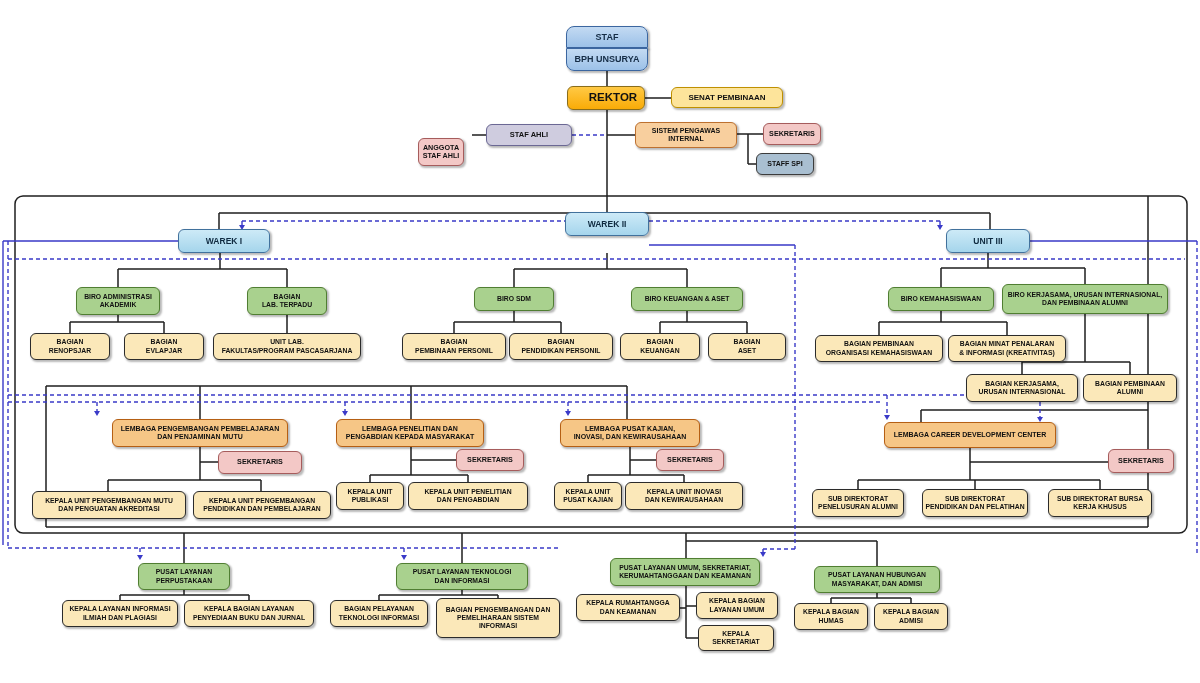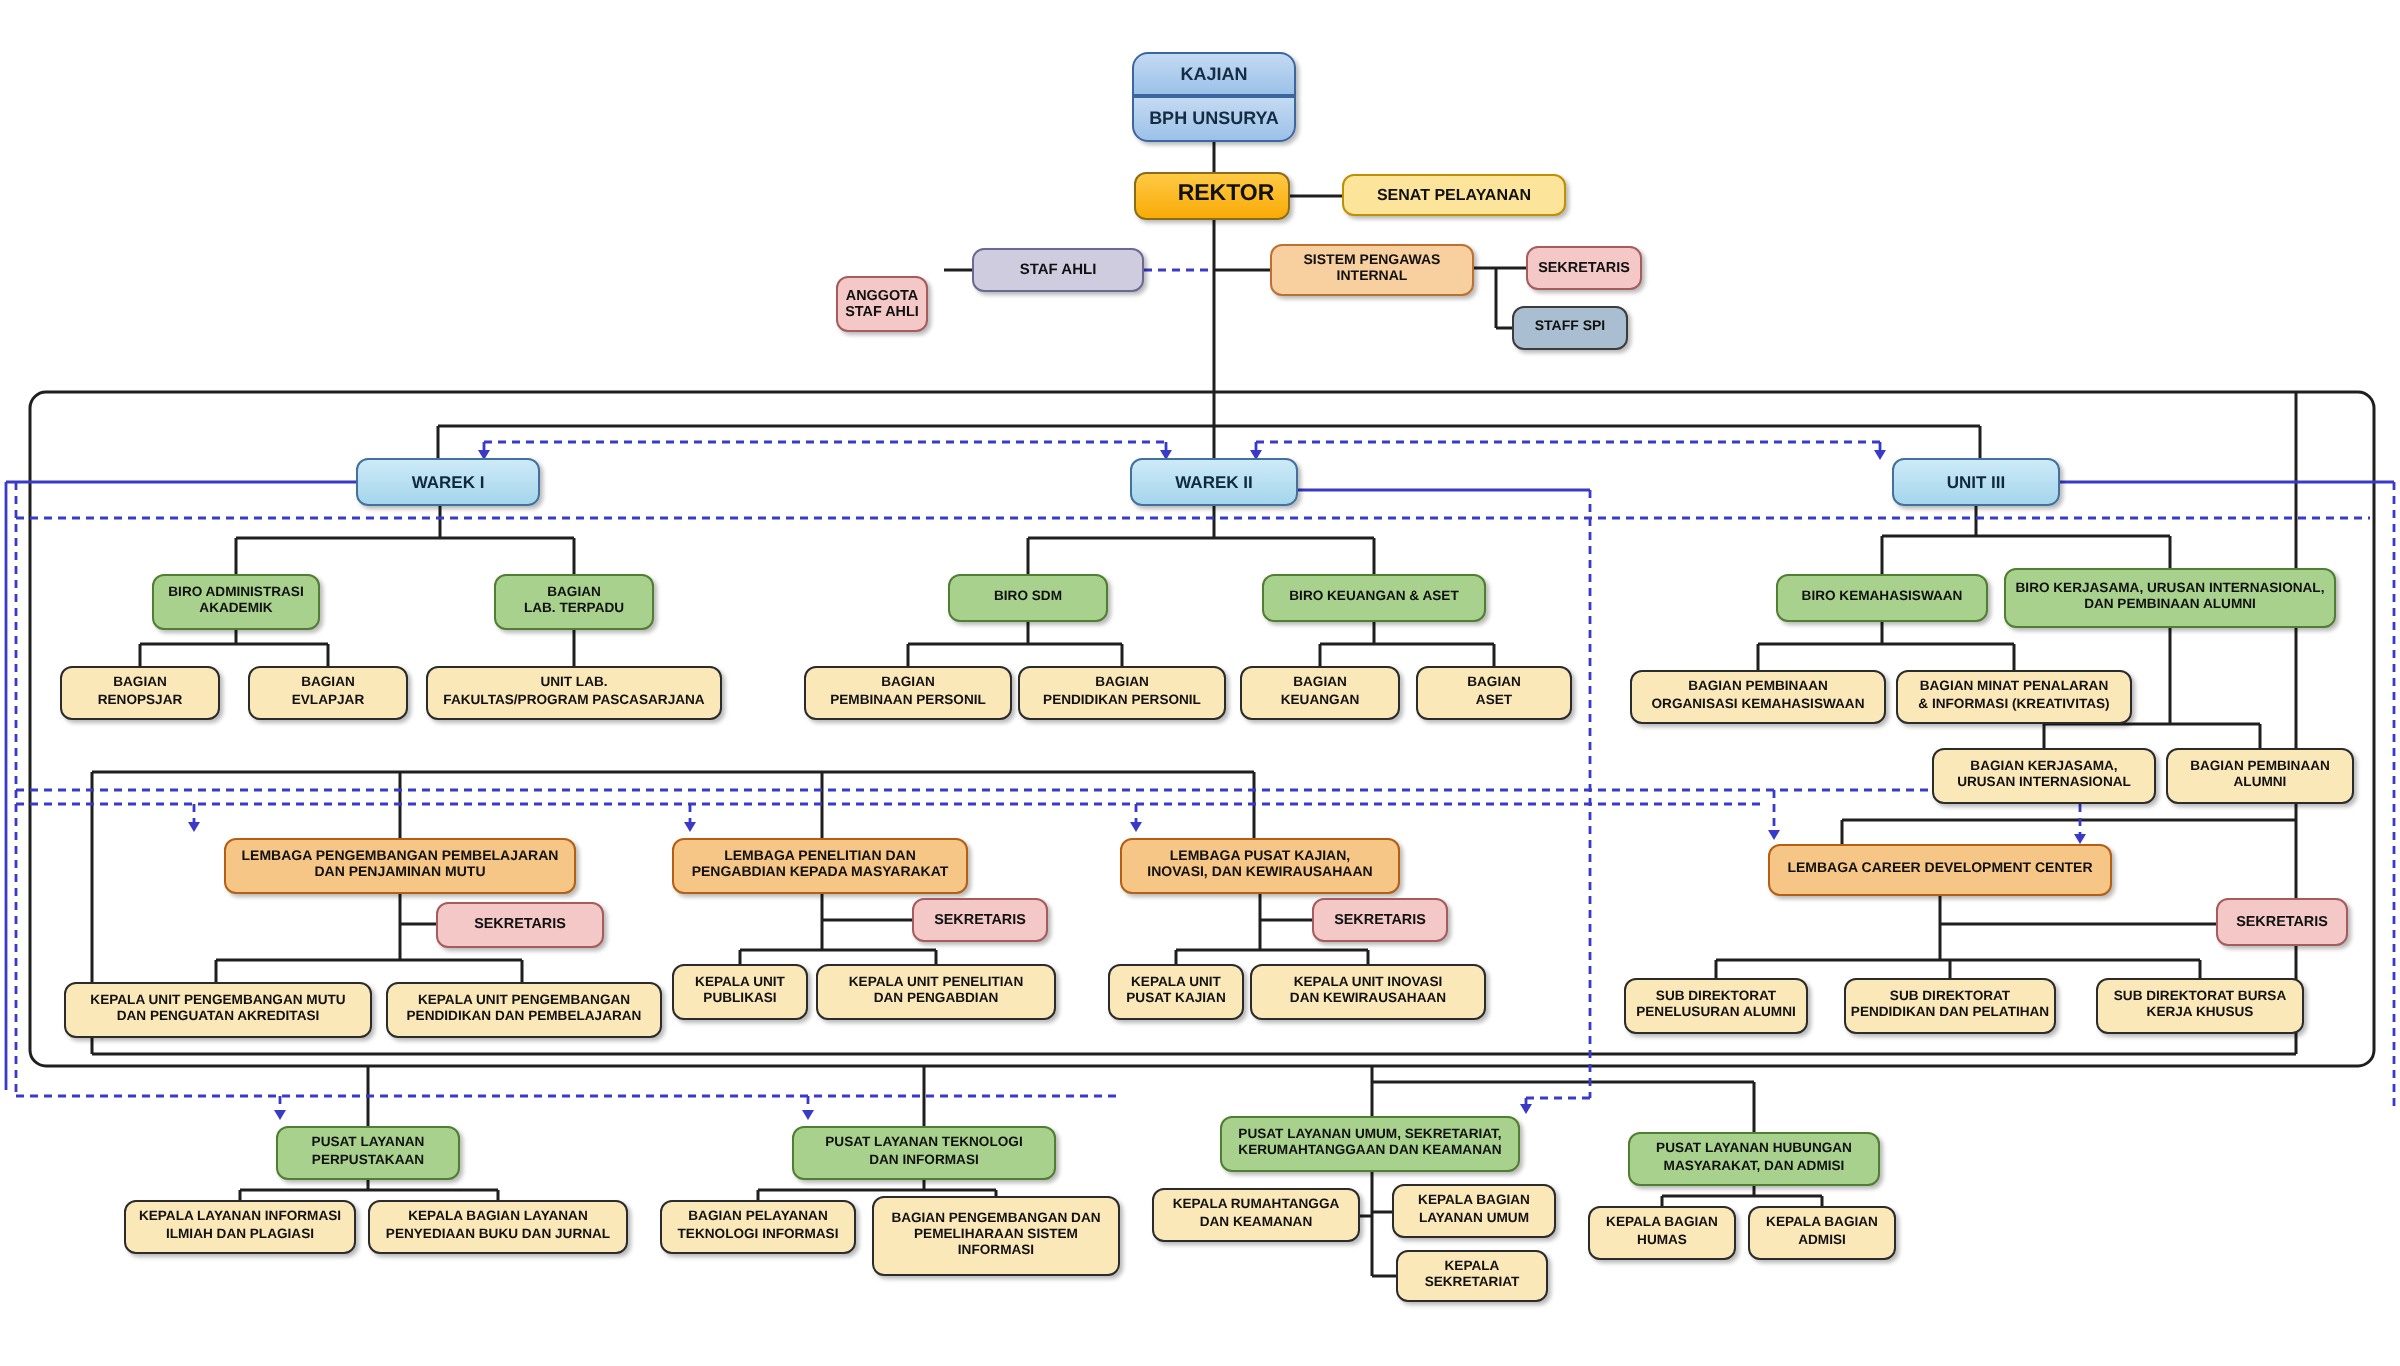--- a/index.html
+++ b/index.html
@@ -41,33 +41,33 @@
       <path d="M937,225L943,225L940,230Z" fill="#3a3ac8"></path>
       <path d="M94,411L100,411L97,416Z" fill="#3a3ac8"></path>
       <path d="M342,411L348,411L345,416Z" fill="#3a3ac8"></path>
       <path d="M565,411L571,411L568,416Z" fill="#3a3ac8"></path>
       <path d="M884,415L890,415L887,420Z" fill="#3a3ac8"></path>
       <path d="M1037,417L1043,417L1040,422Z" fill="#3a3ac8"></path>
       <path d="M137,555L143,555L140,560Z" fill="#3a3ac8"></path>
       <path d="M401,555L407,555L404,560Z" fill="#3a3ac8"></path>
       <path d="M760,552L766,552L763,557Z" fill="#3a3ac8"></path>
     </svg>
-<div class="node t-blue top-cap" style="left: 566px; top: 26px; width: 82px; height: 22px;">KAJIAN</div>
+<div class="node t-blue top-cap" style="left: 566px; top: 26px; width: 82px; height: 22px;">STAF</div>
     <div class="node t-blue bottom-cap" style="left: 566px; top: 48px; width: 82px; height: 23px;">BPH UNSURYA</div>
     <div class="node t-orange" style="left: 567px; top: 86px; width: 78px; height: 24px;">REKTOR</div>
-    <div class="node t-yellow" style="left: 671px; top: 87px; width: 112px; height: 21px;">SENAT PELAYANAN</div>
+    <div class="node t-yellow" style="left: 671px; top: 87px; width: 112px; height: 21px;">SENAT PEMBINAAN</div>
     <div class="node t-pink" style="left: 418px; top: 138px; width: 46px; height: 28px;">ANGGOTA
 STAF AHLI</div>
     <div class="node t-lavender" style="left: 486px; top: 124px; width: 86px; height: 22px;">STAF AHLI</div>
     <div class="node t-tan" style="left: 635px; top: 122px; width: 102px; height: 26px;">SISTEM PENGAWAS
 INTERNAL</div>
     <div class="node t-pink" style="left: 763px; top: 123px; width: 58px; height: 22px;">SEKRETARIS</div>
     <div class="node t-steel" style="left: 756px; top: 153px; width: 58px; height: 22px;">STAFF SPI</div>
     <div class="node t-cyan" style="left: 178px; top: 229px; width: 92px; height: 24px;">WAREK I</div>
-    <div class="node t-cyan" style="left: 565px; top: 229px; width: 84px; height: 24px;">WAREK II</div>
+    <div class="node t-cyan" style="left: 565px; top: 212px; width: 84px; height: 24px;">WAREK II</div>
     <div class="node t-cyan" style="left: 946px; top: 229px; width: 84px; height: 24px;">UNIT III</div>
     <div class="node t-green" style="left: 76px; top: 287px; width: 84px; height: 28px;">BIRO ADMINISTRASI
 AKADEMIK</div>
     <div class="node t-green" style="left: 247px; top: 287px; width: 80px; height: 28px;">BAGIAN
 LAB. TERPADU</div>
     <div class="node t-cream" style="left: 30px; top: 333px; width: 80px; height: 27px;">BAGIAN
 RENOPSJAR</div>
     <div class="node t-cream" style="left: 124px; top: 333px; width: 80px; height: 27px;">BAGIAN
 EVLAPJAR</div>
     <div class="node t-cream" style="left: 213px; top: 333px; width: 148px; height: 27px;">UNIT LAB.

